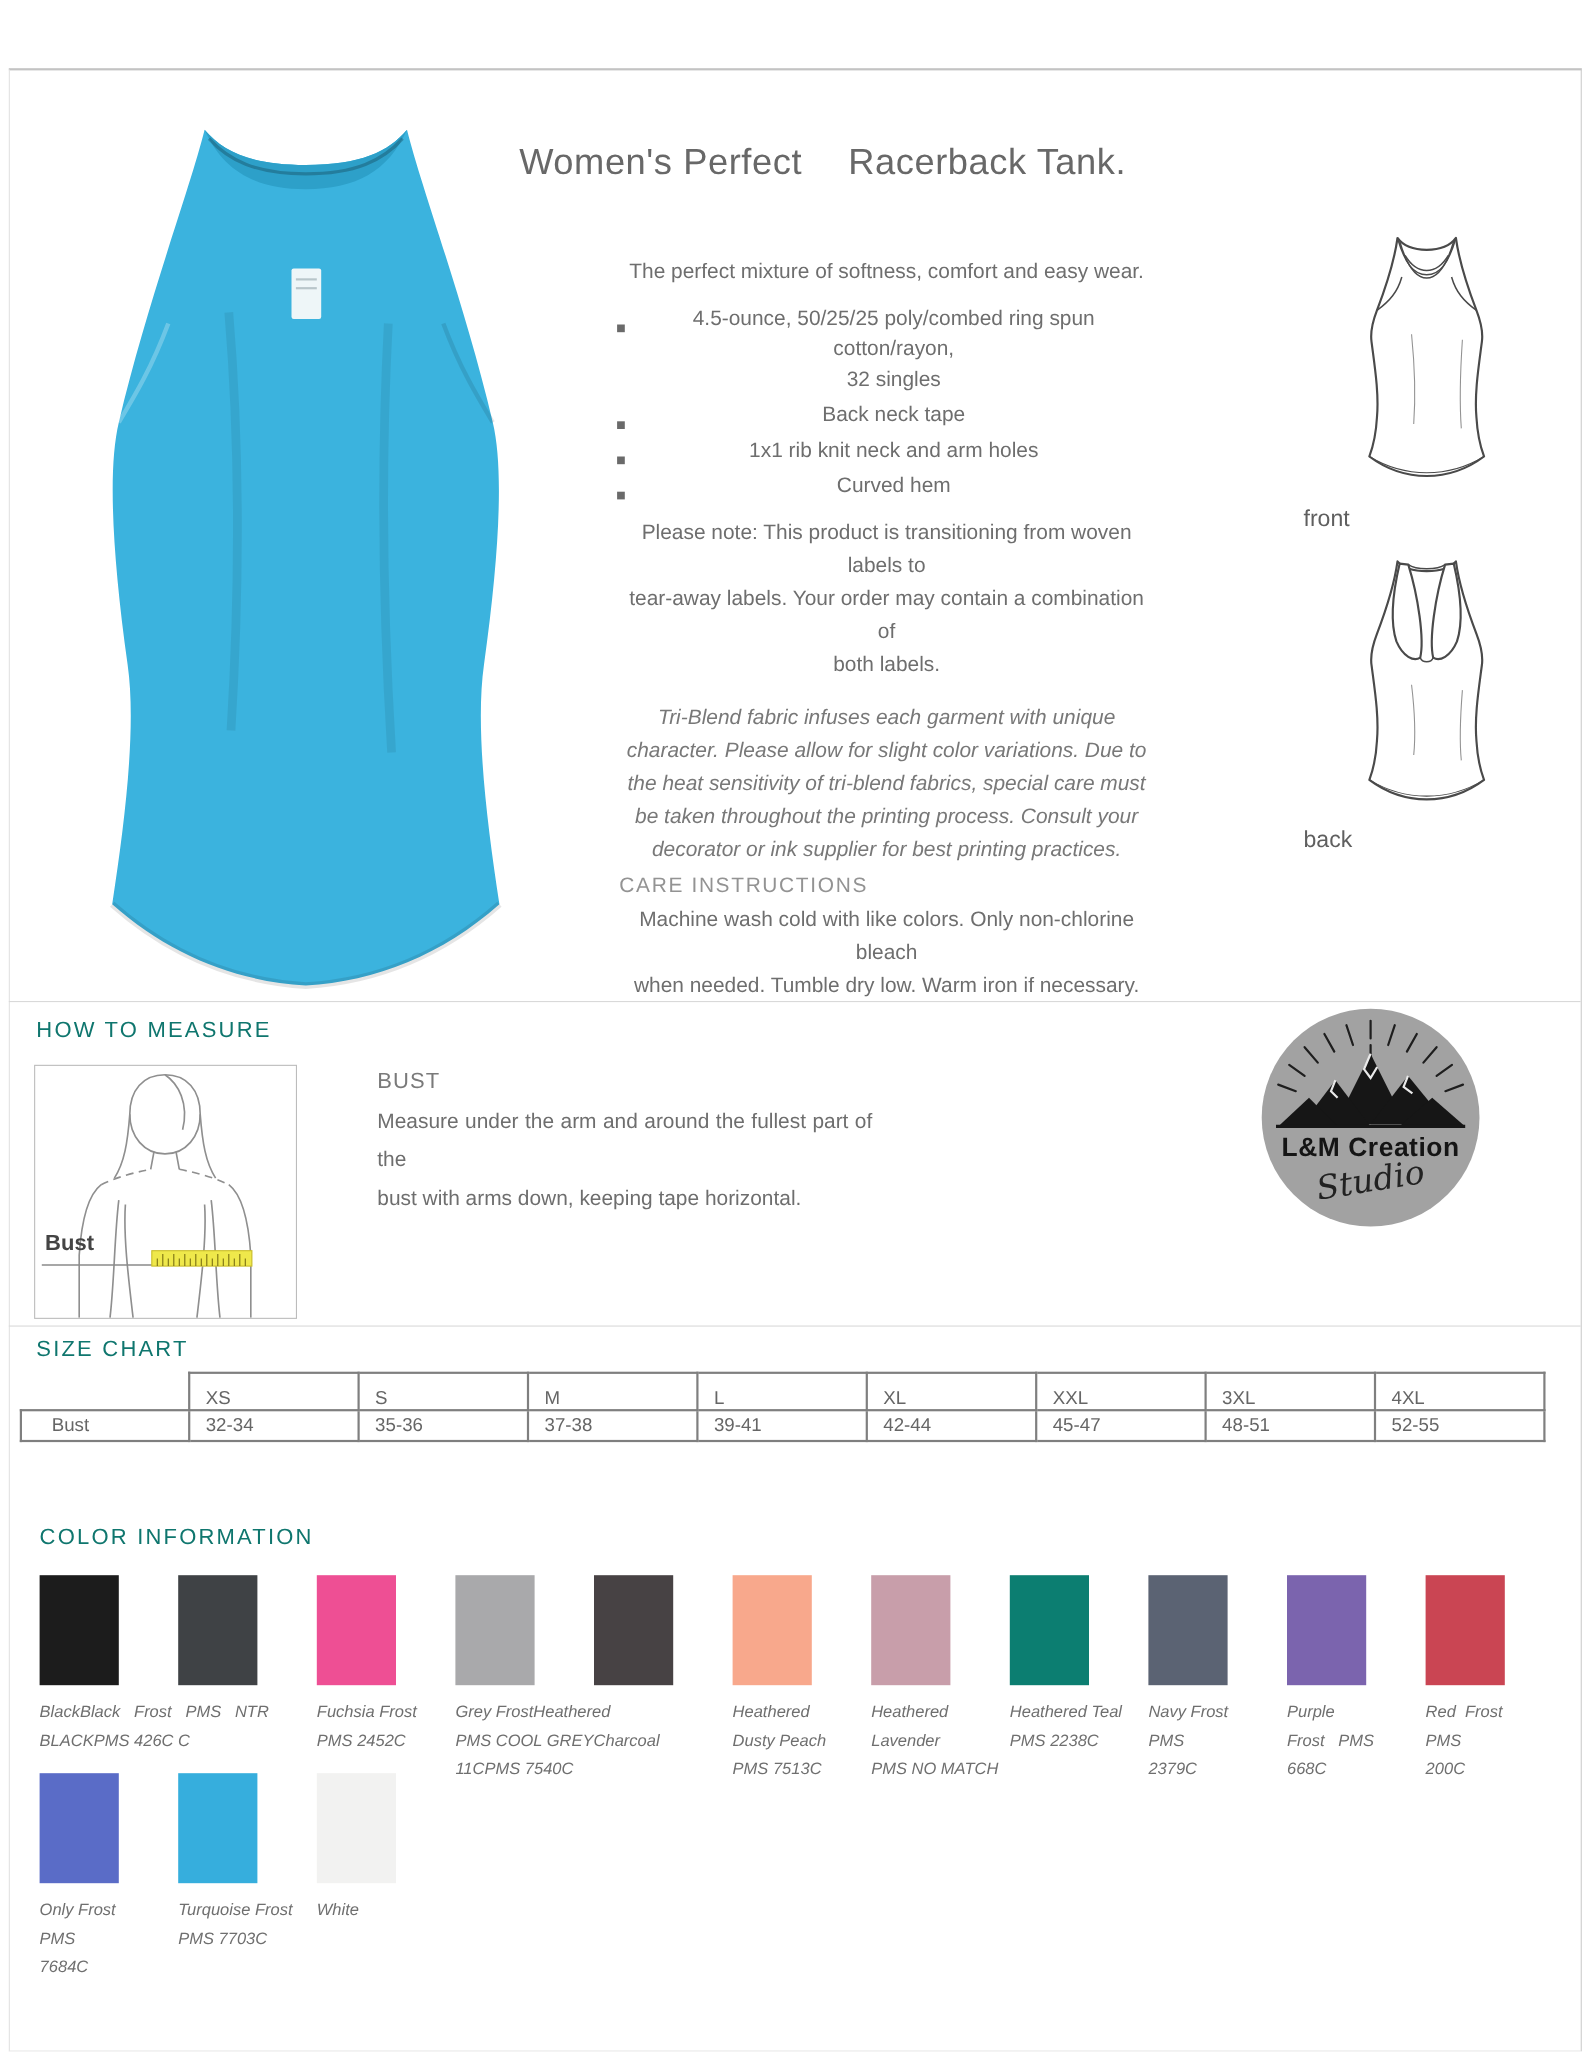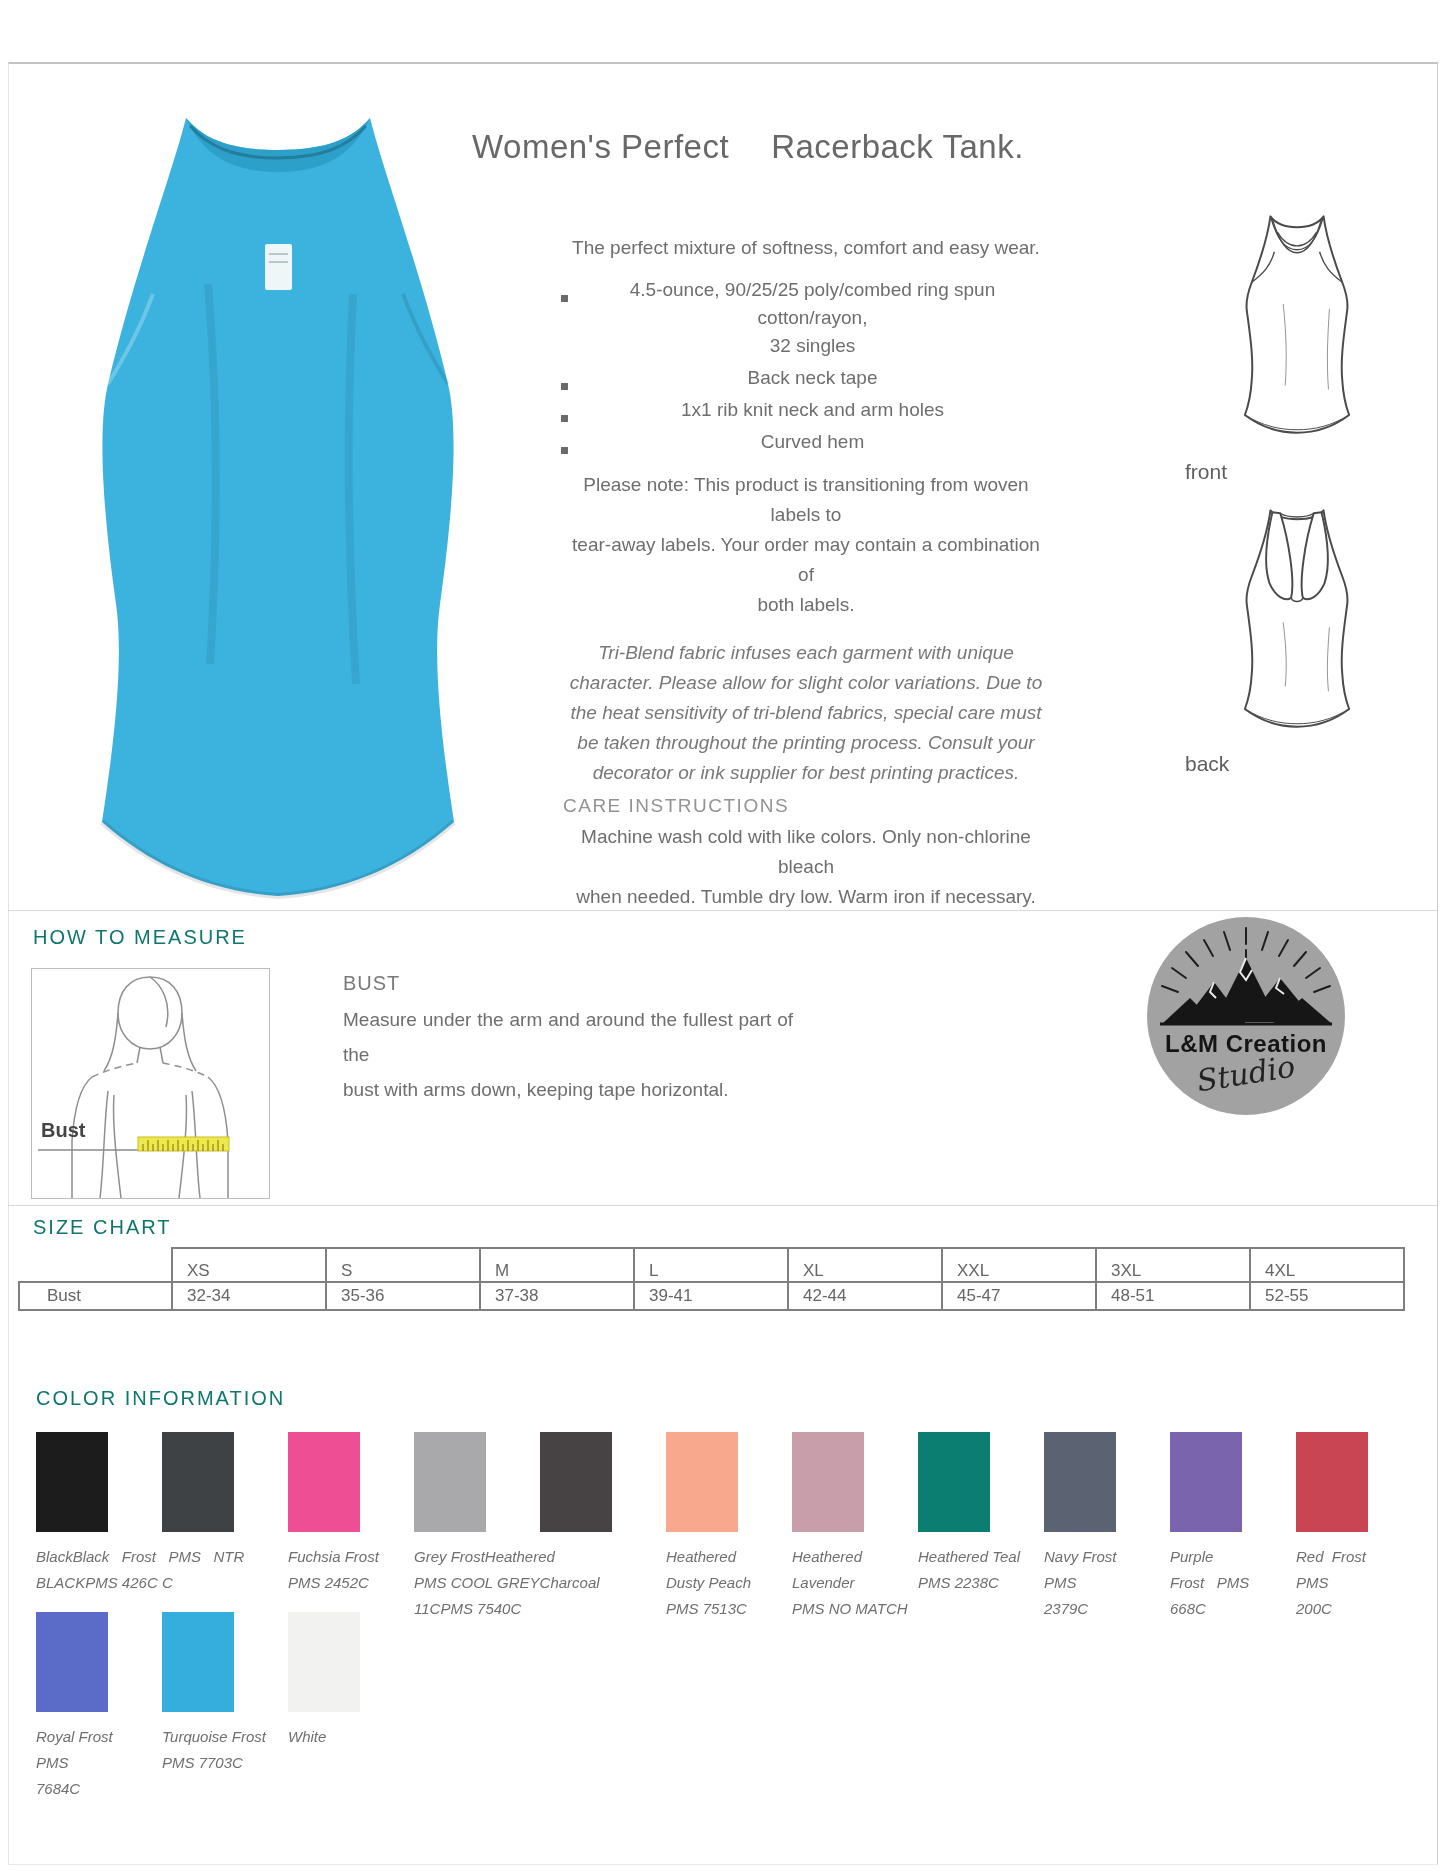--- a/index.html
+++ b/index.html
@@ -78,21 +78,21 @@
     <line x1="201" y1="158" x2="220" y2="158" stroke="#b8c6ca" stroke-width="2"></line>
   </svg>
 
   <div class="title">
     <span class="t1">Women's Perfect</span><span class="t2">Racerback Tank.</span>
   </div>
 
   <div class="desc">
     <p class="intro pre">The perfect mixture of softness, comfort and easy wear.</p>
     <ul class="bullets" id="bullets">
-        <li class="pre">4.5-ounce, 90/25/25 poly/combed ring spun cotton/rayon,
+        <li class="pre">4.5-ounce, 50/25/25 poly/combed ring spun cotton/rayon,
 32 singles</li>
         <li class="pre">Back neck tape</li>
         <li class="pre">1x1 rib knit neck and arm holes</li>
         <li class="pre">Curved hem</li>
       </ul>
     <p class="note pre">Please note: This product is transitioning from woven labels to
 tear-away labels. Your order may contain a combination of
 both labels.</p>
     <p class="triblend pre">Tri-Blend fabric infuses each garment with unique
 character. Please allow for slight color variations. Due to
@@ -310,21 +310,21 @@
       <div class="citem" style="left: 1296px;">
         <div class="sw" style="left: 0px; background: rgb(202, 69, 83);"></div>
         <div class="clabel">Red  Frost
 PMS
 200C</div>
       </div>
     </div>
   <div class="swatch-row" style="top:1612px" id="swatch-row2">
       <div class="citem" style="left: 36px;">
         <div class="sw" style="left: 0px; background: rgb(90, 108, 199);"></div>
-        <div class="clabel">Royal Frost
+        <div class="clabel">Only Frost
 PMS
 7684C</div>
       </div>
       <div class="citem" style="left: 162px;">
         <div class="sw" style="left: 0px; background: rgb(54, 174, 221);"></div>
         <div class="clabel">Turquoise Frost
 PMS 7703C</div>
       </div>
       <div class="citem" style="left: 288px;">
         <div class="sw" style="left: 0px; background: rgb(242, 242, 241);"></div>

